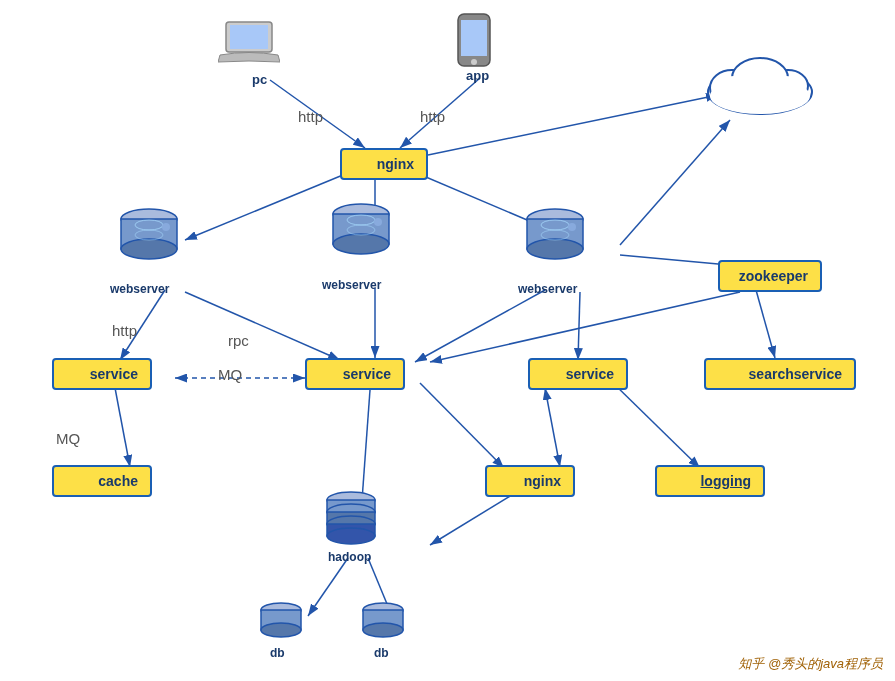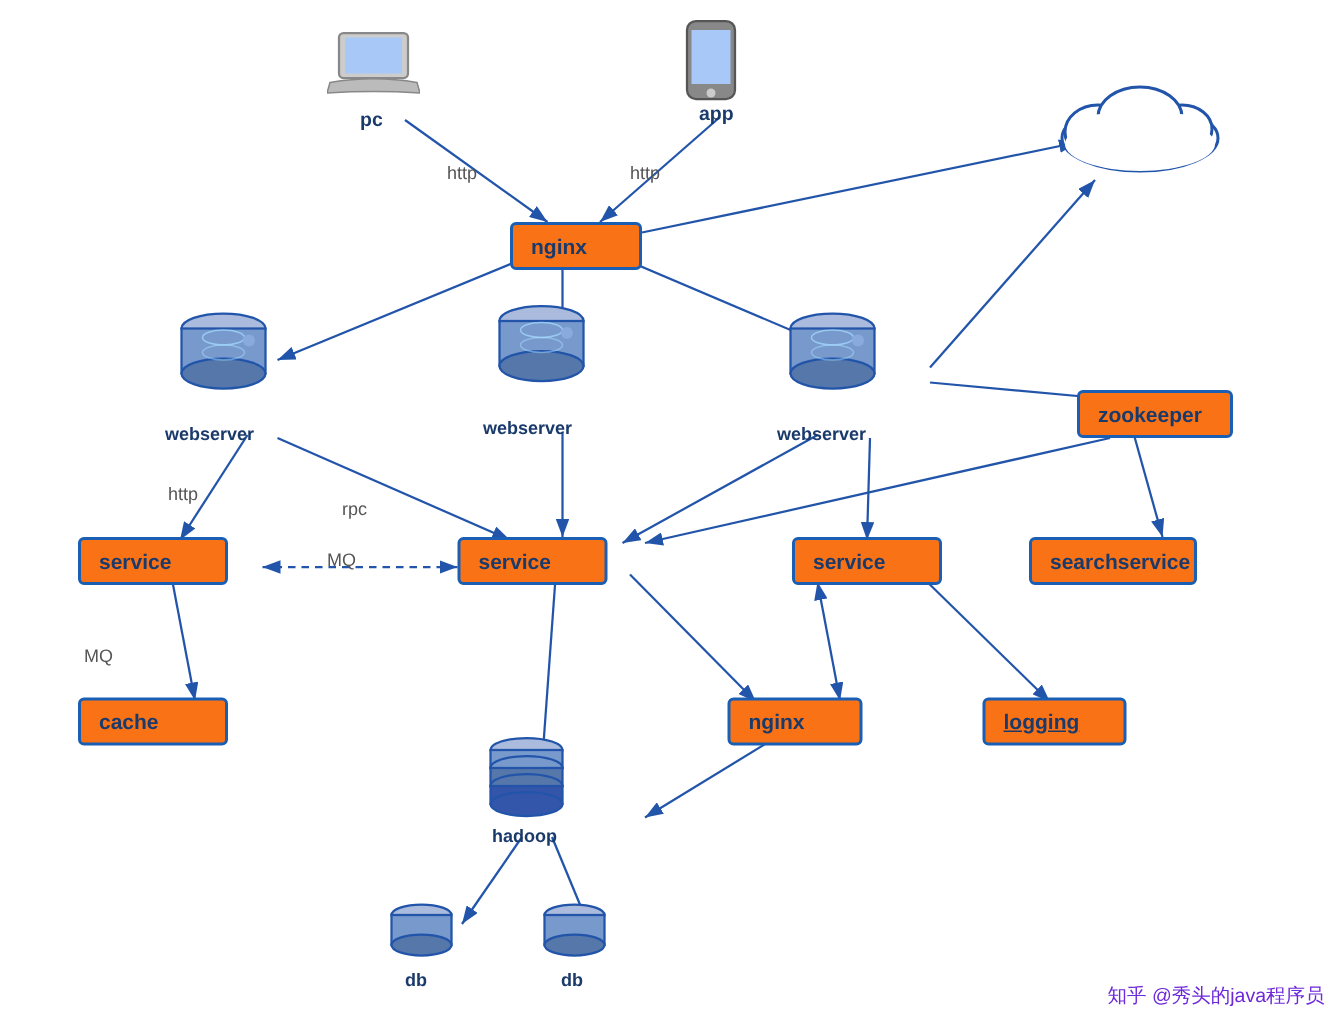--- a/index.html
+++ b/index.html
@@ -12,40 +12,40 @@
       position: relative;
     }
     #diagram {
       position: relative;
       width: 895px;
       height: 681px;
     }
     .node-box {
       position: absolute;
       border: 2px solid #1a5fb4;
-      background: #f97316;
+      background: #fde047;
       color: #1a3a6b;
       font-size: 14px;
       font-weight: bold;
-      text-align: left;
+      text-align: right;
       padding: 6px 12px;
       border-radius: 4px;
       white-space: nowrap;
     }
     .node-label {
       position: absolute;
       color: #1a3a6b;
       font-size: 13px;
       font-weight: bold;
       text-align: center;
       white-space: nowrap;
     }
     .edge-label {
       position: absolute;
-      font-size: 12px;
+      font-size: 15px;
       color: #555;
       white-space: nowrap;
       text-align: center;
     }
     .cloud-shape {
       position: absolute;
       text-align: center;
       color: #1a3a6b;
       font-size: 13px;
       font-weight: bold;
@@ -72,21 +72,22 @@
     }
     .device-icon {
       position: absolute;
       text-align: center;
     }
     .watermark {
       position: absolute;
       bottom: 8px;
       right: 12px;
       font-size: 13px;
-      color: #6d28d9;
+      color: #a16207;
+      font-style: italic;
     }
     svg#arrows {
       position: absolute;
       top: 0; left: 0;
       width: 895px;
       height: 681px;
       pointer-events: none;
     }
   </style>
 </head>
@@ -157,21 +158,21 @@
   </svg>
 
   <div class="device-icon" style="left:218px; top:18px;">
     <svg width="62" height="52" viewBox="0 0 62 52">
 
       <rect x="8" y="4" width="46" height="30" rx="3" fill="#ccc" stroke="#888" stroke-width="1.5"></rect>
       <rect x="12" y="7" width="38" height="24" fill="#a8c8f8"></rect>
       <path d="M2 37 Q31 32 60 37 L62 44 Q31 42 0 44 Z" fill="#bbb" stroke="#888" stroke-width="1"></path>
     </svg>
   </div>
-  <div class="node-label" style="left:240px; top:72px;">pc</div>
+  <div class="node-label" style="left:252px; top:72px;">pc</div>
 
   <div class="device-icon" style="left:455px; top:12px;">
     <svg width="38" height="58" viewBox="0 0 38 58">
       <rect x="3" y="2" width="32" height="52" rx="6" fill="#888" stroke="#555" stroke-width="1.5"></rect>
       <rect x="6" y="8" width="26" height="36" fill="#a8c8f8"></rect>
       <circle cx="19" cy="50" r="3" fill="#ccc"></circle>
     </svg>
   </div>
   <div class="node-label" style="left:466px; top:68px;">app</div>
 
@@ -250,35 +251,35 @@
   <div class="edge-label" style="left:218px; top:366px;">MQ</div>
 
   <div class="node-box" style="left:528px; top:358px; width:100px;">
     <span>service</span>
   </div>
 
   <div class="node-box" style="left:718px; top:260px; width:104px;">
     <span>zookeeper</span>
   </div>
 
-  <div class="node-box" style="left:686px; top:358px; width:112px;">
+  <div class="node-box" style="left:704px; top:358px; width:152px;">
     <span>searchservice</span>
   </div>
 
   <div class="edge-label" style="left:56px; top:430px;">MQ</div>
 
   <div class="node-box" style="left:52px; top:465px; width:100px;">
     <span>cache</span>
   </div>
 
   <div class="node-box" style="left:485px; top:465px; width:90px;">
     <span>nginx</span>
   </div>
 
-  <div class="node-box" style="left:655px; top:465px; width:96px;text-decoration:underline;">
+  <div class="node-box" style="left:655px; top:465px; width:110px;text-decoration:underline;">
     <span>logging</span>
   </div>
 
   <div class="server-icon" style="left:320px; top:490px;">
     <svg width="62" height="60" viewBox="0 0 62 60">
 
       <ellipse cx="31" cy="10" rx="24" ry="8" fill="#aabbdd" stroke="#2255aa" stroke-width="1.5"></ellipse>
       <rect x="7" y="10" width="48" height="12" fill="#7799cc" stroke="#2255aa" stroke-width="1.5"></rect>
       <ellipse cx="31" cy="22" rx="24" ry="8" fill="#7799cc" stroke="#2255aa" stroke-width="1.5"></ellipse>
       <rect x="7" y="22" width="48" height="12" fill="#5577aa" stroke="#2255aa" stroke-width="1.5"></rect>

